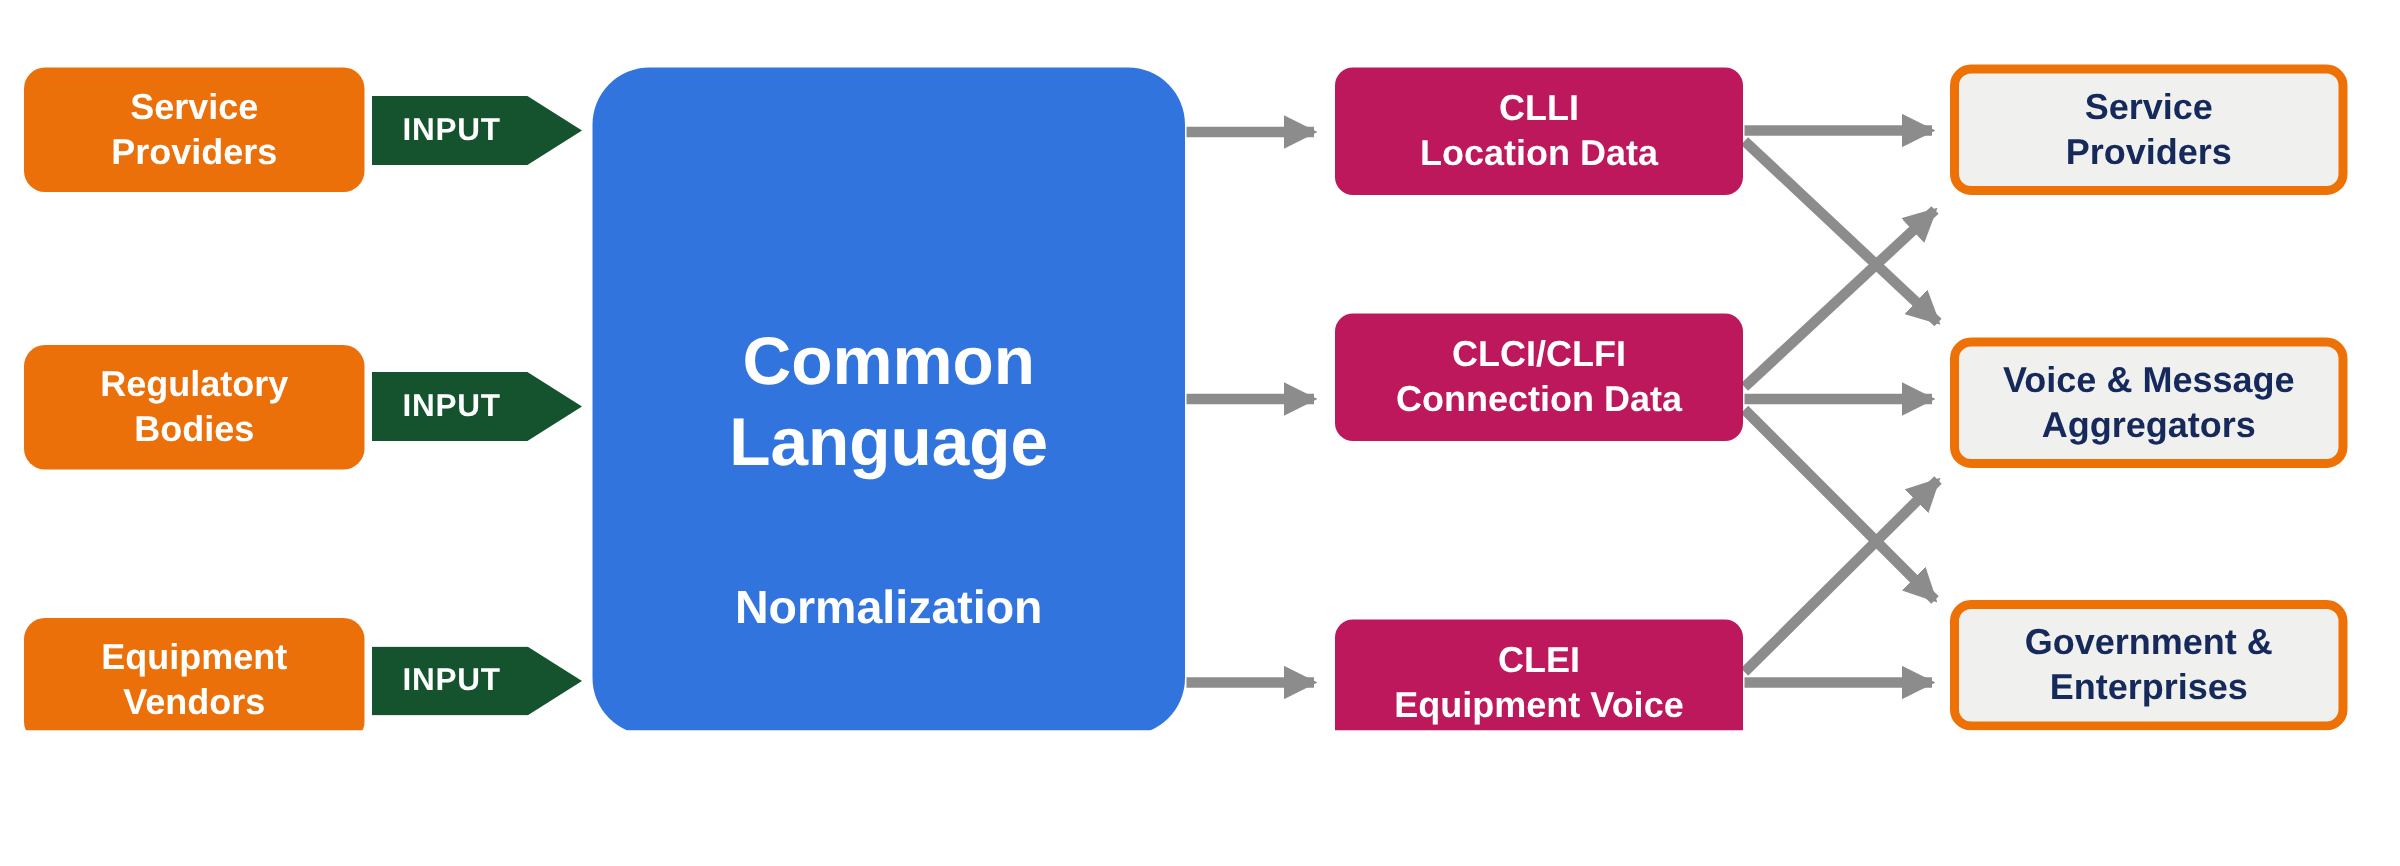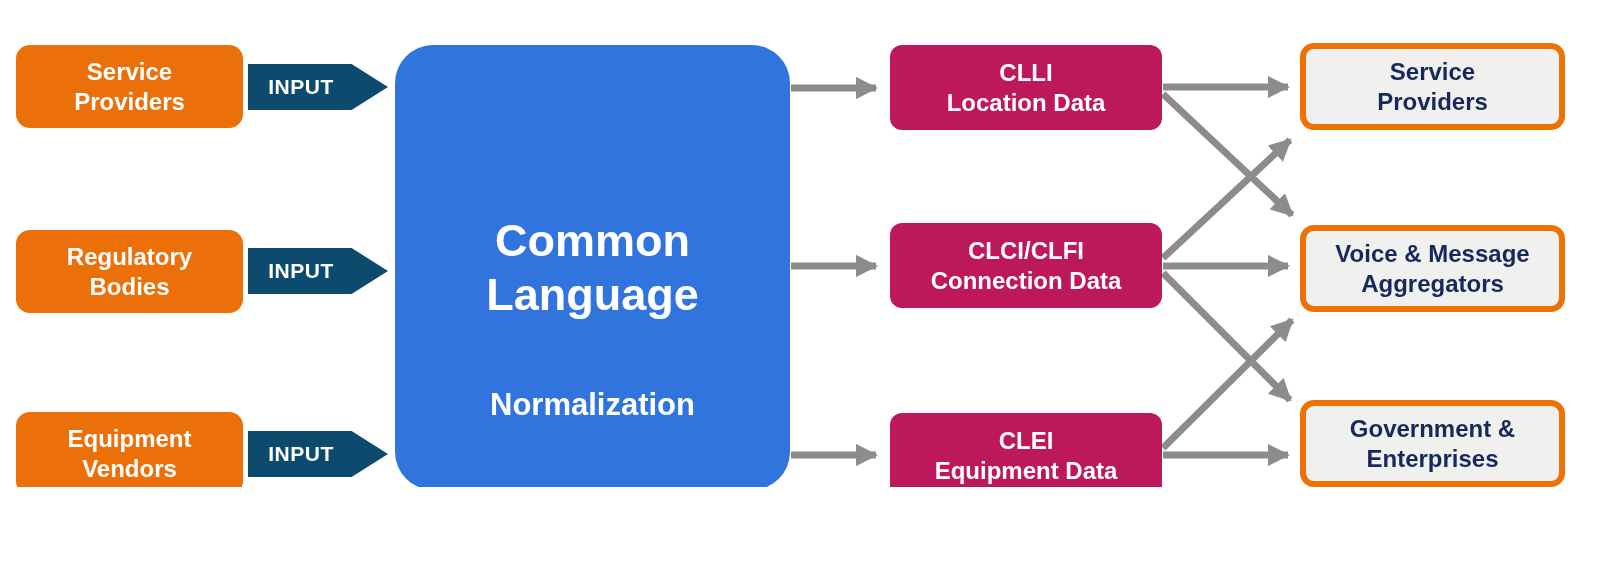--- a/index.html
+++ b/index.html
@@ -32,21 +32,21 @@
     color: #ffffff;
     font-size: 24px; font-weight: bold; line-height: 1.22;
   }
   .source-1 { top: 45px; }
   .source-2 { top: 230px; }
   .source-3 { top: 412px; }
 
   
   .input-arrow {
     left: 248px; width: 140px; height: 46px;
-    background: #0c4a6e;
+    background: #14532d;
     clip-path: polygon(0% 0%, 74% 0%, 100% 50%, 74% 100%, 0% 100%);
     color: #ffffff;
     font-size: 21px; font-weight: bold; letter-spacing: 0.5px;
     padding-right: 34px;
   }
   .input-arrow-1 { top: 64px; }
   .input-arrow-2 { top: 248px; }
   .input-arrow-3 { top: 431px; }
 
   
@@ -65,21 +65,21 @@
 
   
   .data-box {
     left: 890px; width: 272px; height: 85px;
     background: #be185d;
     border-radius: 12px;
     color: #ffffff;
     font-size: 24px; font-weight: bold; line-height: 1.25;
   }
   .data-1 { top: 45px; }
-  .data-2 { top: 223px; }
+  .data-2 { top: 209px; }
   .data-3 { top: 413px; }
 
   
   .output-box {
     left: 1300px; width: 265px; height: 87px;
     background: #F0F0EF;
     border: 6px solid #EE7105;
     border-radius: 14px;
     color: #16295B;
     font-size: 24px; font-weight: bold; line-height: 1.25;
@@ -156,21 +156,21 @@
   </div>
   <div class="node data-box data-2">
     <div>
       <span style="display:block">CLCI/CLFI</span>
       <span style="display:block">Connection Data</span>
     </div>
   </div>
   <div class="node data-box data-3">
     <div>
       <span style="display:block">CLEI</span>
-      <span style="display:block">Equipment Data</span>
+      <span style="display:block">Equipment Voice</span>
     </div>
   </div>
 
   <div class="node output-box output-1">
     <div>
       <span style="display:block">Service</span>
       <span style="display:block">Providers</span>
     </div>
   </div>
   <div class="node output-box output-2">

